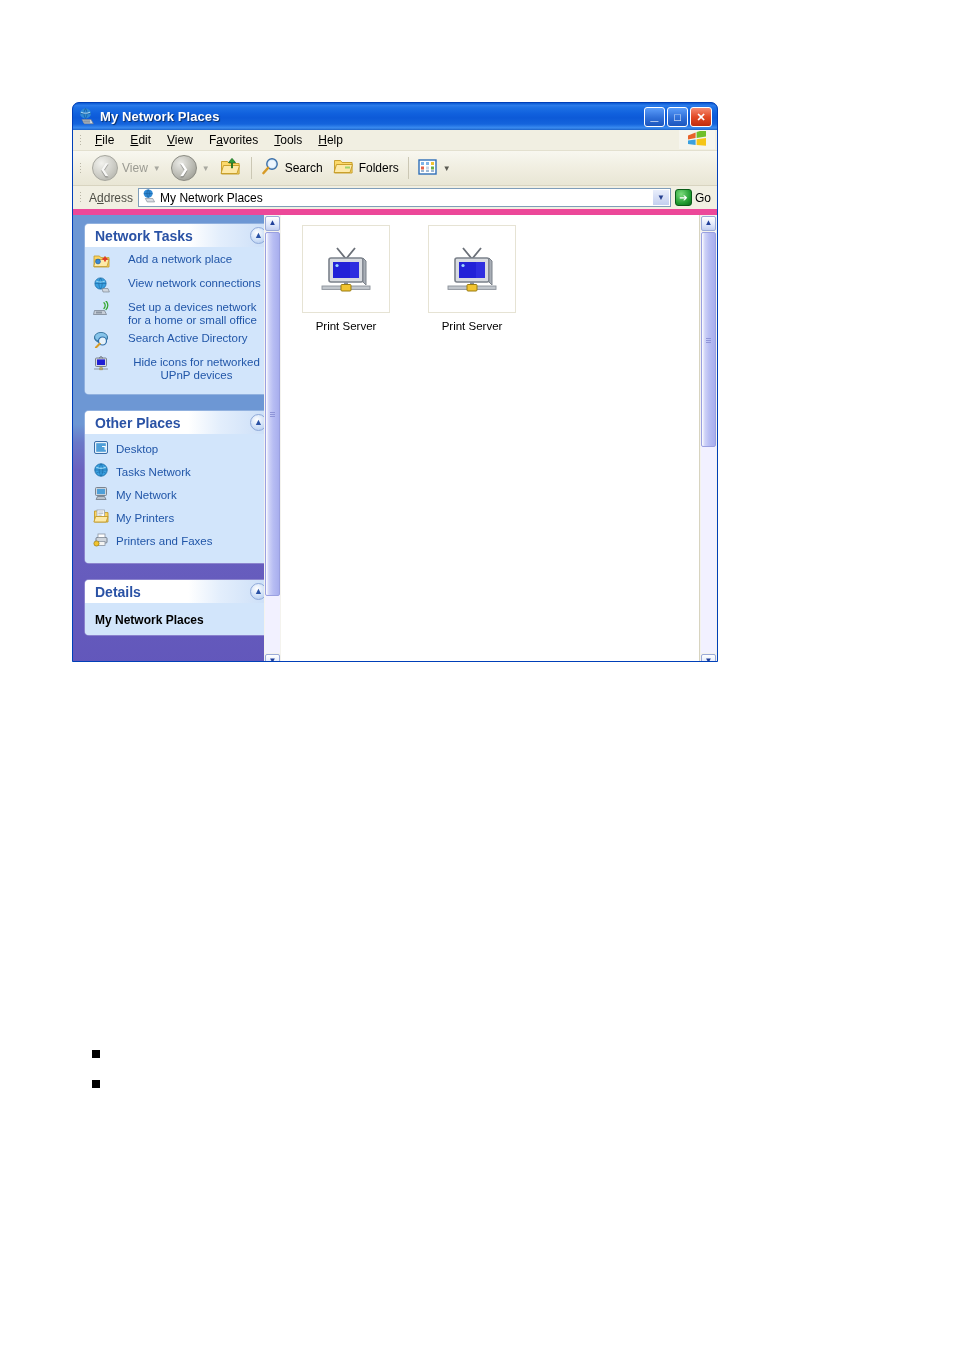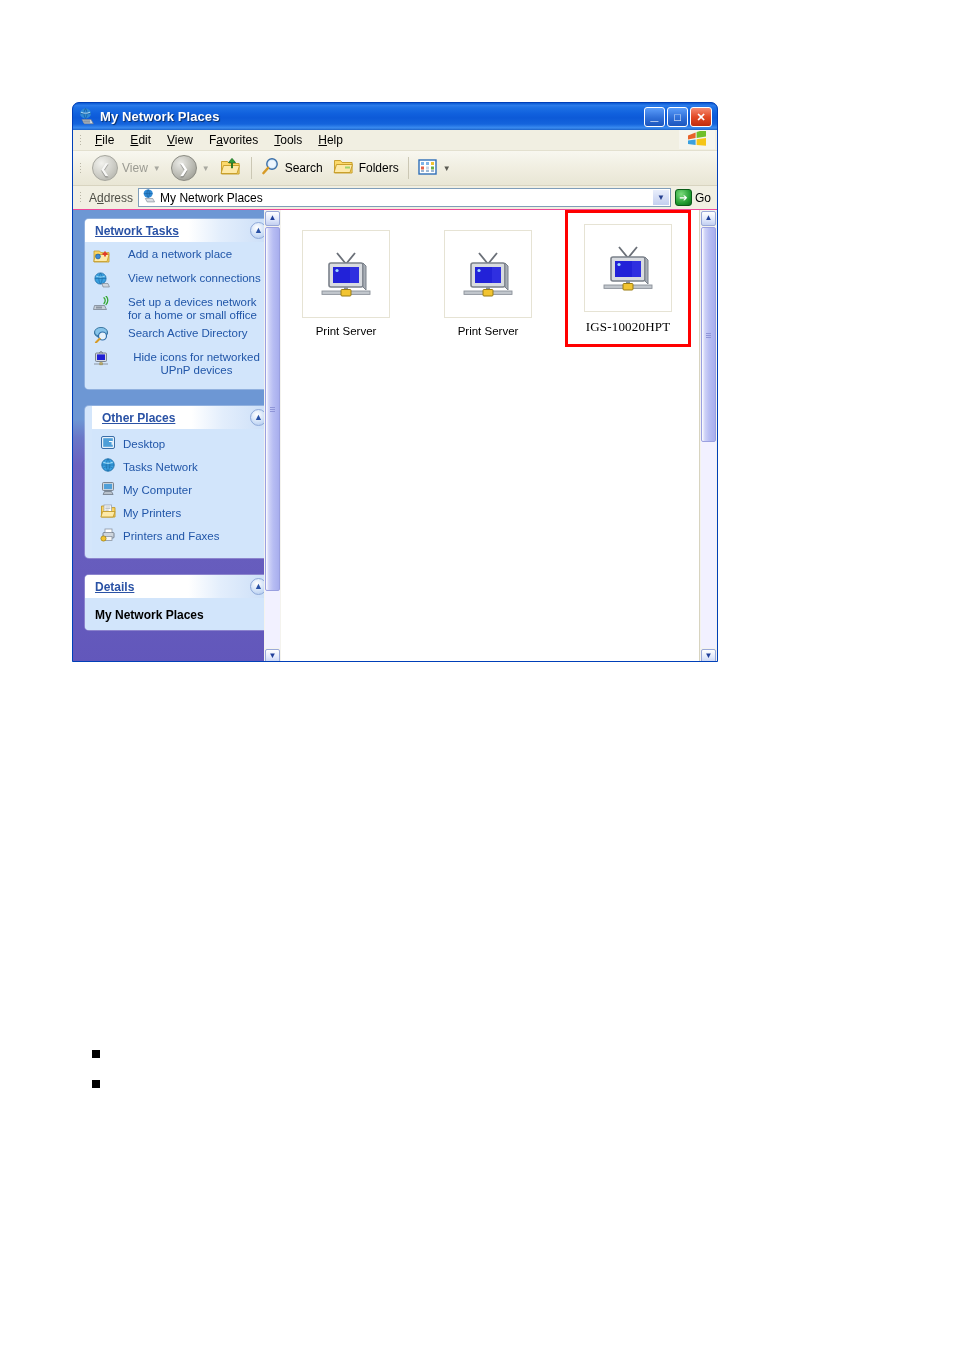--- a/index.html
+++ b/index.html
@@ -178,21 +178,21 @@
     text-shadow: 0 1px 1px rgba(0,0,0,.45);
   }
   .navcircle.back .arrow { color: #f7f7f5; }
 
   
   .addressbar {
     height: 23px;
     background: #f1efe2;
     display: flex;
     align-items: center;
-    border-bottom: 1px solid #ec4899;
+    border-bottom: 6px solid #ec4899;
     padding-left: 4px;
   }
   .addr-label {
     font-size: 12px;
     color: #4e4e46;
     padding: 0 5px 0 2px;
     white-space: nowrap;
   }
   .addr-field {
     flex: 1;
@@ -269,23 +269,22 @@
     height: 23px;
     background: linear-gradient(to right, #ffffff 0%, #ffffff 55%, #e3eefc 72%, #c9ddf7 100%);
     display: flex;
     align-items: center;
     padding-left: 10px;
     position: relative;
   }
   .panel-title {
     color: #2a52a5;
     font-weight: bold;
-    font-size: 12px;
+    font-size: 14px;
     white-space: nowrap;
-    text-decoration: underline;
   }
   .chevron-btn {
     position: absolute;
     right: 6px; top: 3px;
     width: 17px; height: 17px;
     border-radius: 50%;
     background: radial-gradient(circle at 40% 32%, #ffffff, #cfe0f7 55%, #a9c2ec);
     border: 1px solid #8fa9d8;
     color: #2a52a5;
     font-size: 9px;
@@ -390,22 +389,22 @@
     position: relative;
     display: flex;
   }
   .icon-area {
     flex: 1;
     position: relative;
     padding: 10px 0 0 10px;
   }
   .dev-grid {
     display: flex;
-    gap: 32px;
-    align-items: flex-end;
+    gap: 16px;
+    align-items: center;
   }
   .dev-item {
     width: 110px;
     display: flex;
     flex-direction: column;
     align-items: center;
   }
   .dev-thumb {
     width: 88px;
     height: 88px;
@@ -649,21 +648,21 @@
                 <rect x="6.8" y="11.8" width="2.6" height="2" fill="#f2c431" stroke="#9a7c12" stroke-width="0.6"></rect>
                 <path d="M1 13h14" stroke="#8b95a2" stroke-width="1.2"></path>
               </svg>
             </span>
             <span class="task-label">Hide icons for networked UPnP devices</span>
           </div>
 
         </div>
       </div>
 
-      <div class="panel" style="margin-top:17px;padding-left:7px;">
+      <div class="panel" style="margin-top:17px;">
         <div class="panel-head">
           <span class="panel-title">Other Places</span>
           <span class="chevron-btn">▲</span>
         </div>
         <div class="panel-body">
 
           <div class="place-row">
             <span>
               <svg width="16" height="15" viewBox="0 0 16 15">
                 <rect x="1.5" y="1.5" width="13" height="12" rx="1.5" fill="#e8f1fa" stroke="#3a6ea8" stroke-width="1"></rect>
@@ -687,21 +686,21 @@
           </div>
 
           <div class="place-row">
             <span>
               <svg width="16" height="15" viewBox="0 0 16 15">
                 <rect x="2.5" y="1.5" width="11" height="8" rx="1" fill="#cfd6de" stroke="#6f7986" stroke-width="0.9"></rect>
                 <rect x="4" y="2.9" width="8" height="5.2" fill="#4f9fd8"></rect>
                 <path d="M4.5 10.5h7l1.6 3h-10z" fill="#b9c2cc" stroke="#6f7986" stroke-width="0.8"></path>
               </svg>
             </span>
-            <span class="place-label">My Computer</span>
+            <span class="place-label">My Network</span>
           </div>
 
           <div class="place-row">
             <span>
               <svg width="16" height="15" viewBox="0 0 16 15">
                 <path d="M1.5 2h6l1.2 1.6H15V13H1.5z" fill="#fbd463" stroke="#c29a28" stroke-width="0.9"></path>
                 <rect x="4" y="1" width="7.5" height="7" fill="#ffffff" stroke="#9aa3ad" stroke-width="0.8"></rect>
                 <path d="M5.3 3h5M5.3 4.6h5M5.3 6.2h3.4" stroke="#9aa3ad" stroke-width="0.7"></path>
                 <path d="M2.6 7.5H15l-1.8 5.5H0.9z" fill="#fdeaa8" stroke="#c29a28" stroke-width="0.9"></path>
               </svg>
@@ -774,36 +773,20 @@
                 <rect x="32" y="19" width="9" height="16" fill="#3a3ae8" opacity="0.55"></rect>
                 <circle cx="19" cy="22.5" r="1.6" fill="#9fd8ff"></circle>
                 <rect x="26" y="39" width="4" height="4" fill="#8b919a"></rect>
                 <rect x="4" y="43" width="48" height="3.4" fill="#c2c7cd" stroke="#8b919a" stroke-width="0.9"></rect>
                 <rect x="23" y="41.5" width="10" height="6.5" rx="1" fill="#f2c431" stroke="#9a7c12" stroke-width="1"></rect>
               </svg>
             </span>
             <span class="dev-label">Print Server</span>
           </div>
 
-          <div class="dev-item highlighted">
-            <span class="dev-thumb">
-              <svg width="56" height="52" viewBox="0 0 56 52">
-                <path d="M28 16 19 5M28 16 37 5" stroke="#6b7078" stroke-width="1.8" fill="none"></path>
-                <rect x="11" y="15" width="34" height="24" rx="2" fill="#d9dce0" stroke="#7b818a" stroke-width="1.6"></rect>
-                <path d="M45 15l3 3v24l-3-3z" fill="#a8aeb6" stroke="#7b818a" stroke-width="1"></path>
-                <rect x="15" y="19" width="26" height="16" fill="#2222d8"></rect>
-                <rect x="32" y="19" width="9" height="16" fill="#3a3ae8" opacity="0.55"></rect>
-                <circle cx="19" cy="22.5" r="1.6" fill="#9fd8ff"></circle>
-                <rect x="26" y="39" width="4" height="4" fill="#8b919a"></rect>
-                <rect x="4" y="43" width="48" height="3.4" fill="#c2c7cd" stroke="#8b919a" stroke-width="0.9"></rect>
-                <rect x="23" y="41.5" width="10" height="6.5" rx="1" fill="#f2c431" stroke="#9a7c12" stroke-width="1"></rect>
-              </svg>
-            </span>
-            <span class="dev-label serif">IGS-10020HPT</span>
-          </div>
 
         </div>
       </div>
 
       <div class="vscroll">
         <div class="sb-arrow up">▲</div>
         <div class="sb-track">
           <div class="sb-thumb" style="top:0; height:215px;"></div>
         </div>
         <div class="sb-arrow down">▼</div>

